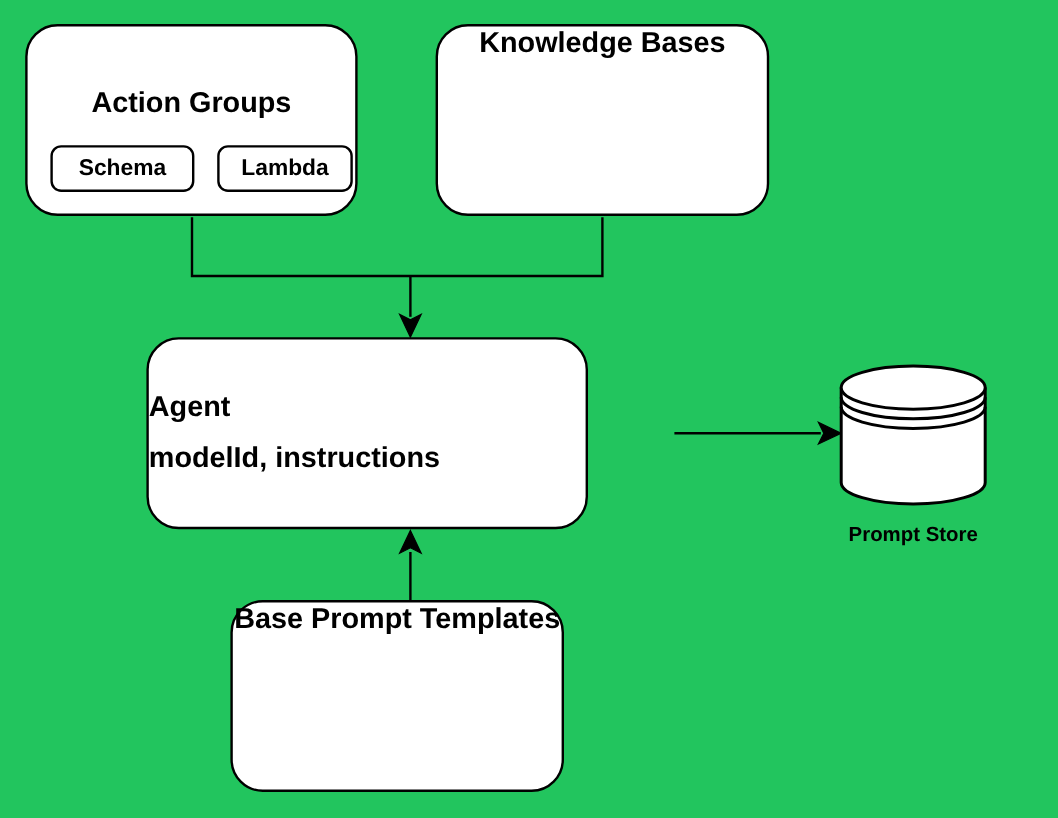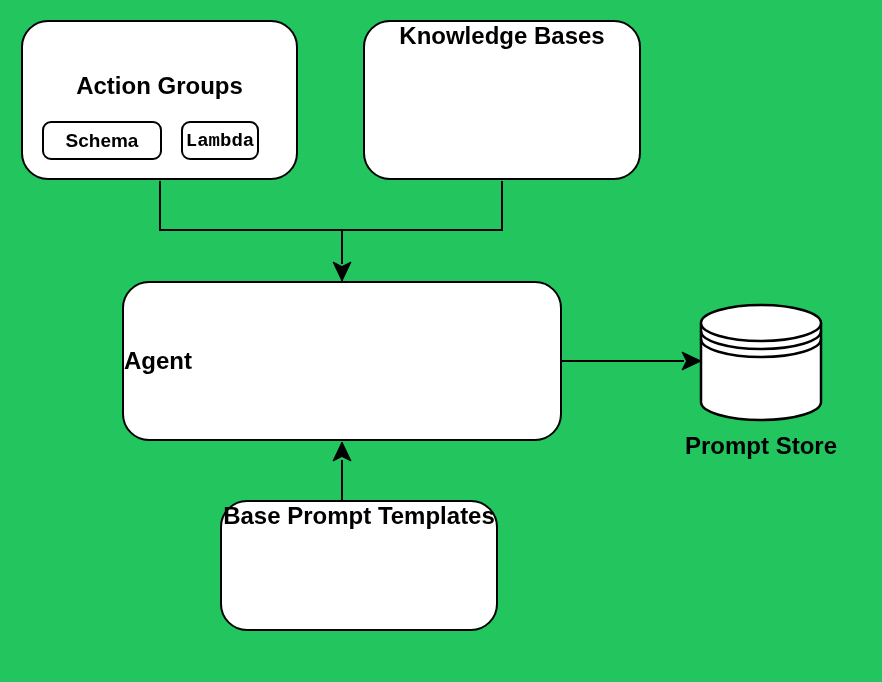--- a/index.html
+++ b/index.html
@@ -53,32 +53,32 @@
     border-radius: 9px;
     background: #ffffff;
     font-weight: bold;
     font-size: 19px;
     display: flex;
     align-items: center;
     justify-content: center;
     text-align: center;
   }
   #schema-chip { left: 19px; top: 99px; width: 120px; height: 39px; }
-  #lambda-chip { left: 158px; top: 99px; width: 78px; height: 39px; font-family: Liberation Mono, monospace; }
+  #lambda-chip { left: 158px; top: 99px; width: 113px; height: 39px; }
   #knowledge-bases { left: 363px; top: 20px; width: 278px; height: 160px; }
-  #agent { left: 122px; top: 281px; width: 440px; height: 160px; line-height: 42px; flex-direction: column; }
-  #base-prompt-templates { left: 220px; top: 500px; width: 278px; height: 131px; }
+  #agent { left: 122px; top: 281px; width: 368px; height: 160px; line-height: 42px; flex-direction: column; }
+  #base-prompt-templates { left: 192px; top: 500px; width: 278px; height: 160px; }
   #prompt-store-label {
     position: absolute;
     left: 661px;
     top: 432px;
     width: 200px;
     text-align: center;
     font-weight: bold;
-    font-size: 24px;
+    font-size: 17px;
     line-height: 28px;
   }
 </style>
 </head>
 <body>
 
 <div class="canvas">
 
   <svg class="edge-layer" width="882" height="682" viewBox="0 0 882 682">
 
@@ -109,20 +109,21 @@
       <span>Lambda</span>
     </div>
   </div>
 
   <div class="node big-round node-label-center" id="knowledge-bases">
     <span>Knowledge Bases</span>
   </div>
 
   <div class="node big-round node-label-center" id="agent">
     <div>Agent</div>
+    <div>modelId, instructions</div>
   </div>
 
   <div class="node big-round node-label-center" id="base-prompt-templates">
     <span>Base Prompt Templates</span>
   </div>
 
   <div id="prompt-store-label">Prompt Store</div>
 
 </div>
 

